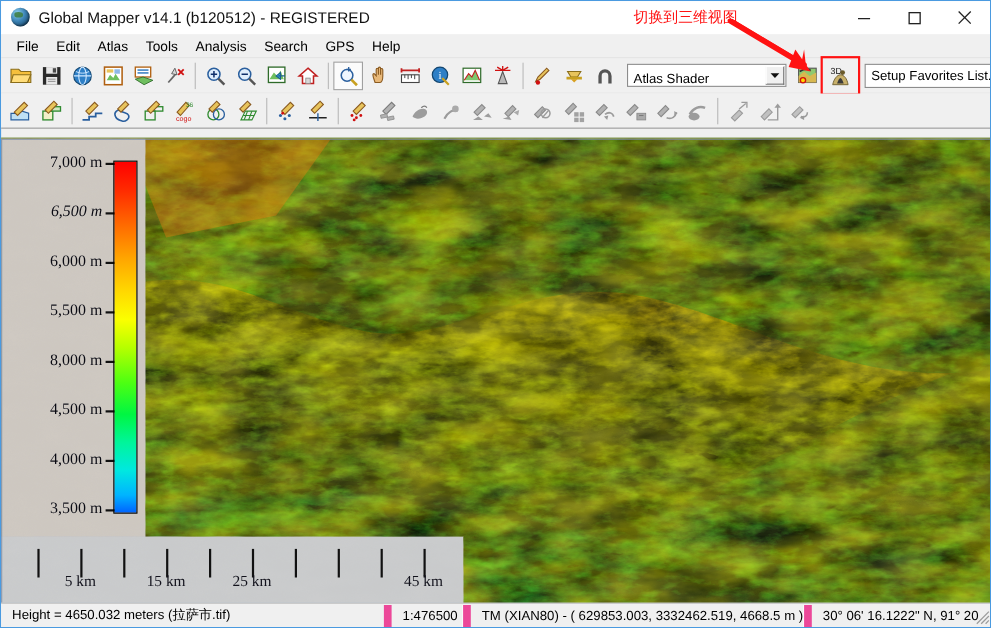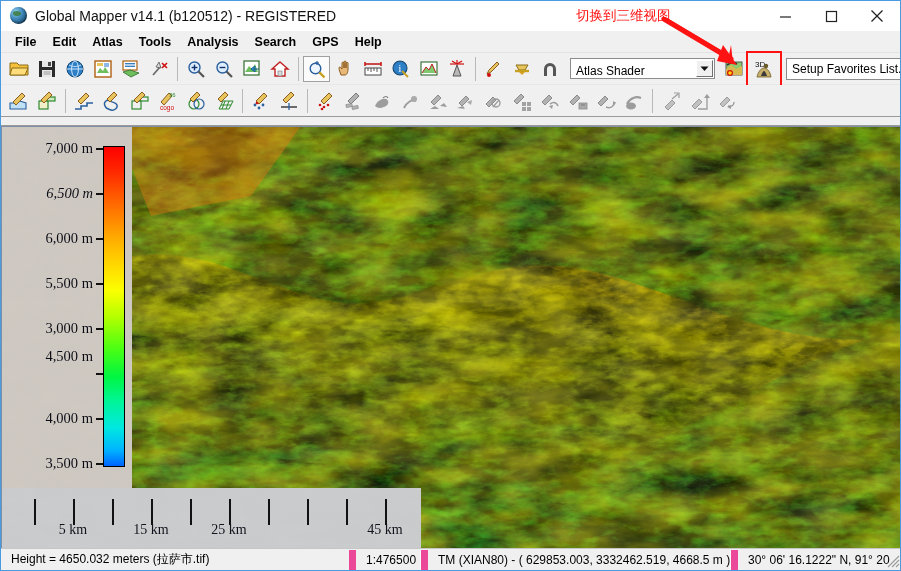--- a/index.html
+++ b/index.html
@@ -65,21 +65,20 @@
   .win-btn svg { display:block; }
 
   
   #menubar {
     height: 22px;
     background: #f0f0f0;
     display: flex;
     align-items: center;
     padding-left: 6px;
     border-bottom: 1px solid #e3e3e3;
-    font-weight: bold;
   }
   .menu-item {
     padding: 2px 8px;
     font-size: 12.5px;
     color: #000;
     white-space: nowrap;
     cursor: default;
   }
 
   
@@ -822,23 +821,23 @@
     <div id="legend">
       <div id="legend-ticks">
         <div class="leg-label" style="top:20px;">7,000 m</div>
         <div class="leg-tick" style="top:20px;"></div>
         <div class="leg-label" style="top:65px;font-style:italic;">6,500 m</div>
         <div class="leg-tick" style="top:65px;"></div>
         <div class="leg-label" style="top:110px;">6,000 m</div>
         <div class="leg-tick" style="top:110px;"></div>
         <div class="leg-label" style="top:155px;text-align:right;">5,500 m</div>
         <div class="leg-tick" style="top:155px;"></div>
-        <div class="leg-label" style="top:200px;">3,000 m</div>
+        <div class="leg-label" style="top:200px;">8,000 m</div>
         <div class="leg-tick" style="top:200px;"></div>
-        <div class="leg-label" style="top:228px;">4,500 m</div>
+        <div class="leg-label" style="top:245px;">4,500 m</div>
         <div class="leg-tick" style="top:245px;"></div>
         <div class="leg-label" style="top:290px;">4,000 m</div>
         <div class="leg-tick" style="top:290px;"></div>
         <div class="leg-label" style="top:335px;">3,500 m</div>
         <div class="leg-tick" style="top:335px;"></div>
       </div>
       <div id="legend-bar"></div>
     </div>
 
     <div id="scalebar">

